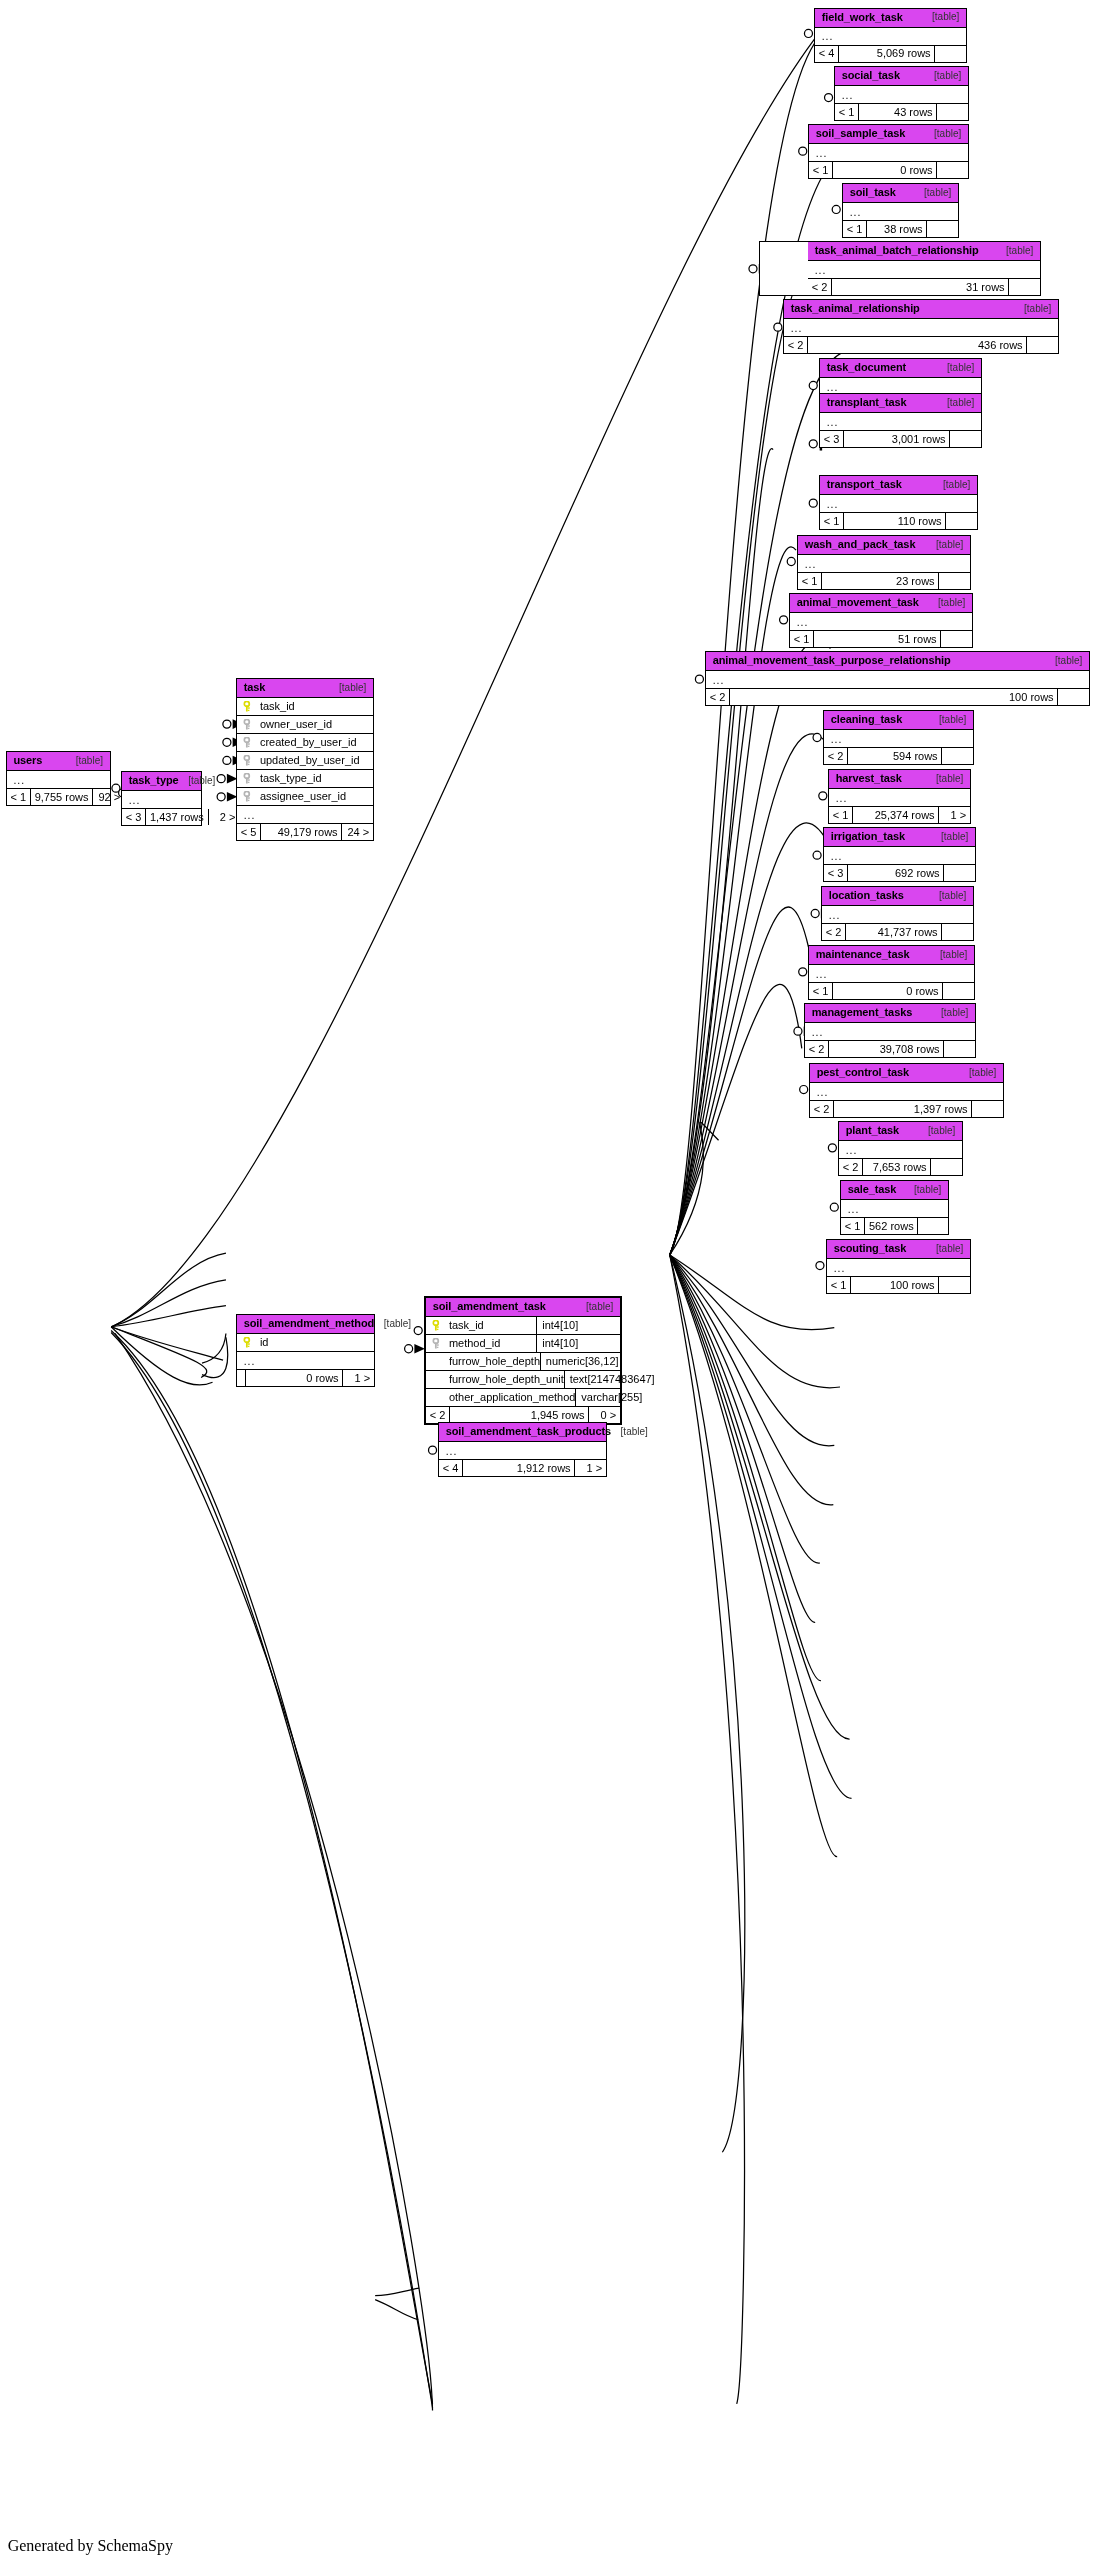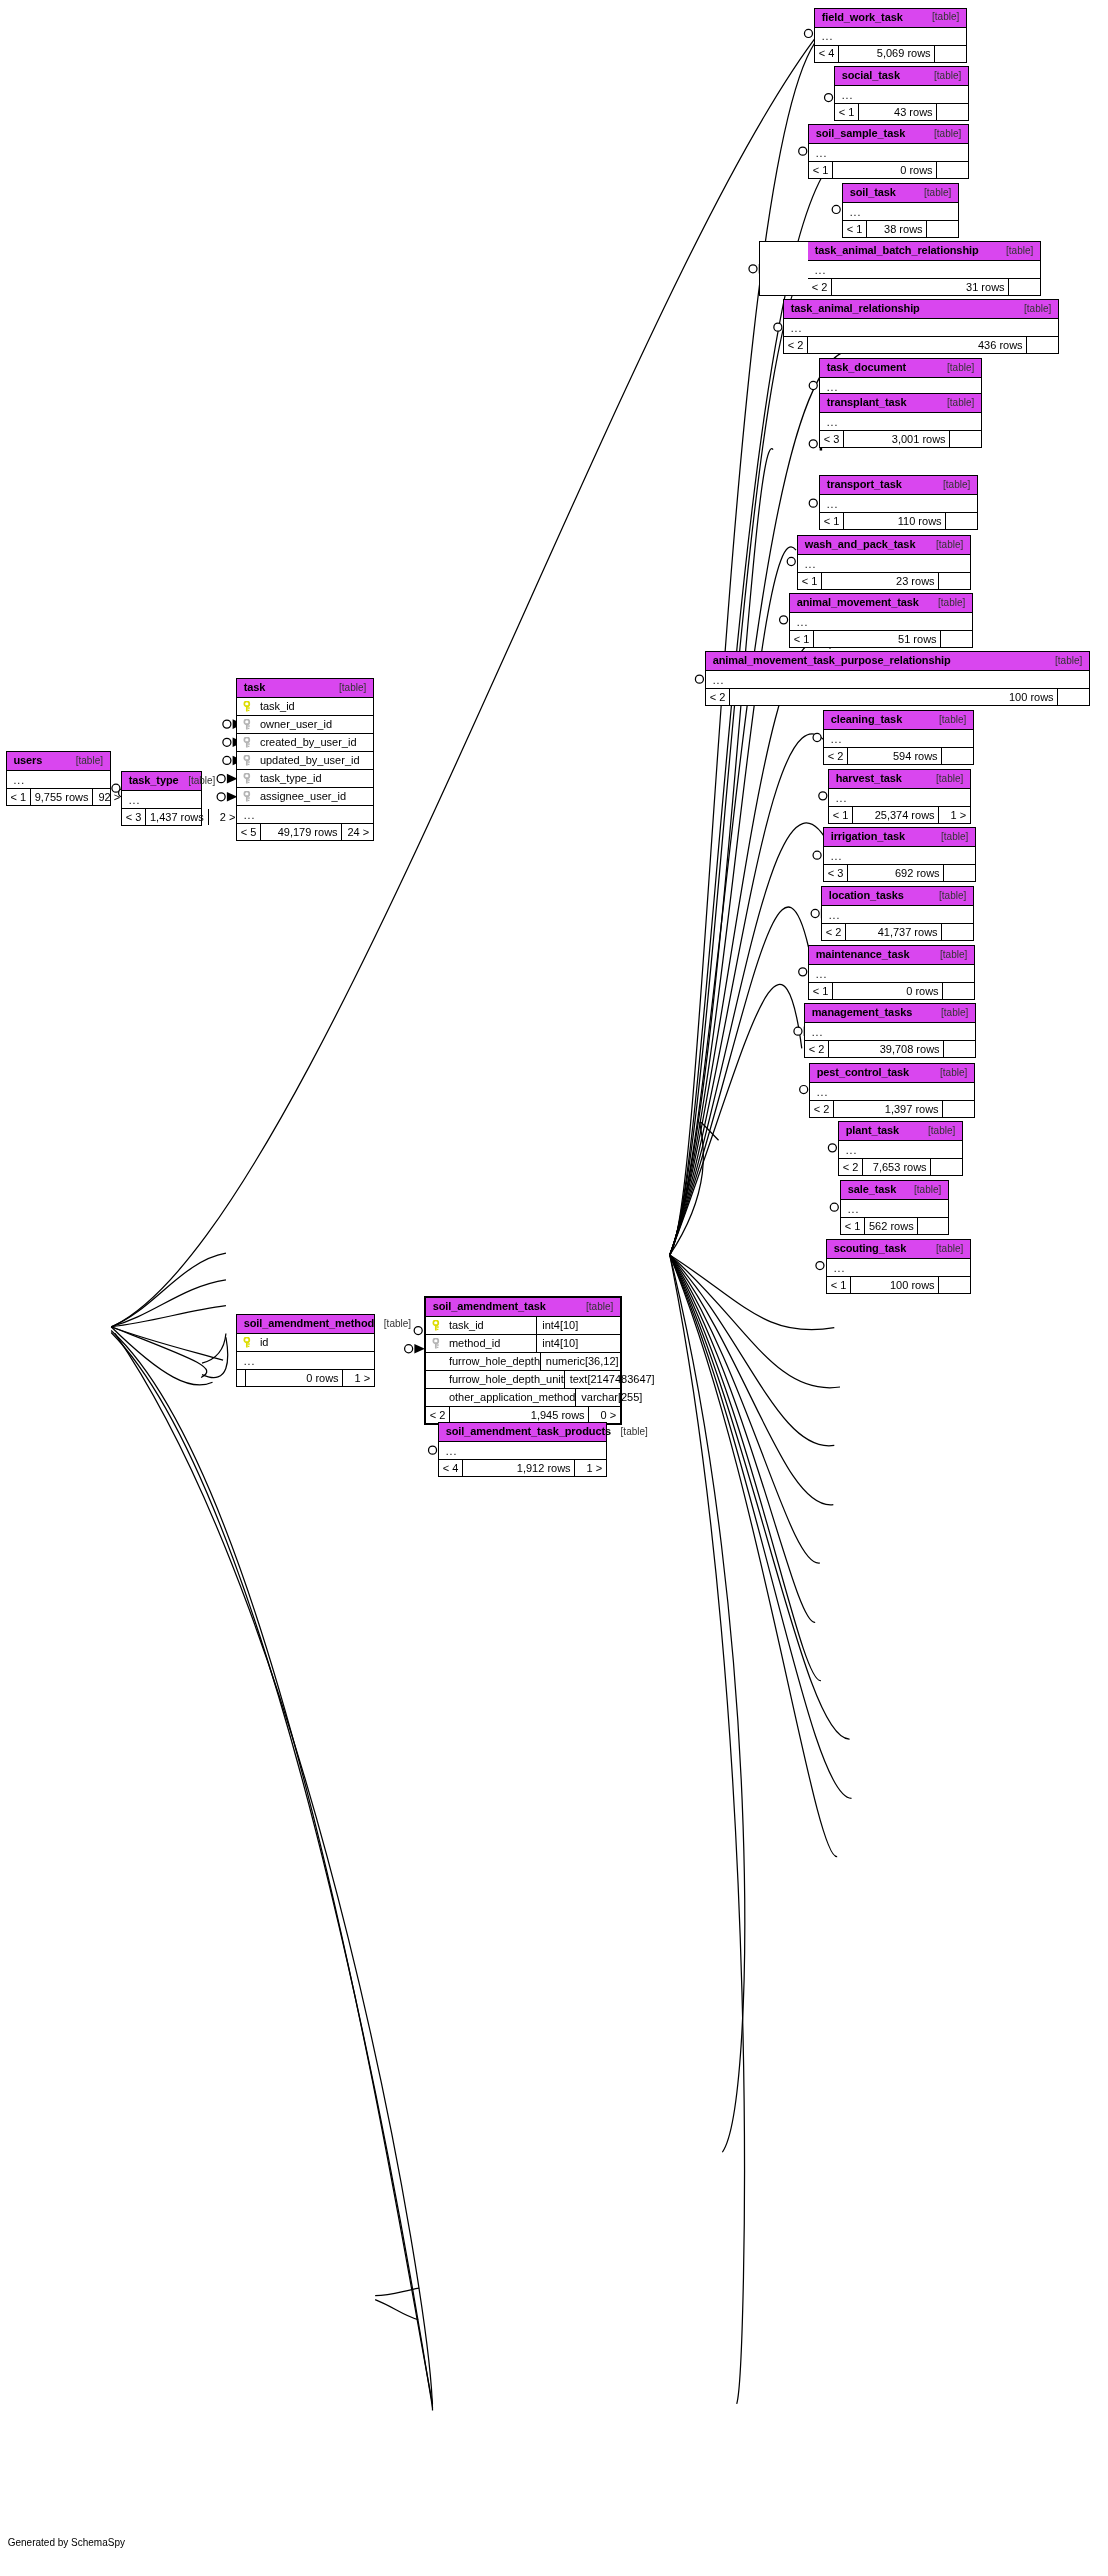--- a/index.html
+++ b/index.html
@@ -137,23 +137,24 @@
     align-items: center;
     justify-content: flex-end;
     padding: 0 3.8px;
     white-space: nowrap;
     min-width: 23px;
   }
   .credit {
     position: absolute;
     left: 7.7px;
     top: 2537px;
-    font-size: 10px;
+    font-size: 16px;
     color: #000000;
     white-space: nowrap;
+    font-family: Liberation Serif, serif;
   }
 </style>
 </head>
 <body>
 
 <div id="canvas">
 
   <svg id="edges" viewBox="0 0 1159 2693" width="1109" height="2576" xmlns="http://www.w3.org/2000/svg">
     <g fill="none" stroke="#000000" stroke-width="1.3">
 
@@ -487,21 +488,21 @@
           <span class="tname">management_tasks</span>
           <span class="ttag">[table]</span>
         </div>
         <div class="rowline ellipsis">...</div>
         <div class="footer">
           <div class="f-left">&lt; 2</div>
           <div class="f-mid">39,708 rows</div>
           <div class="f-right"></div>
         </div>
       </div>
-      <div class="tbl" style="left: 809px; top: 1063px; width: 166px;">
+      <div class="tbl" style="left: 809px; top: 1063px; width: 195px;">
         <div class="hdr">
           <span class="tname">pest_control_task</span>
           <span class="ttag">[table]</span>
         </div>
         <div class="rowline ellipsis">...</div>
         <div class="footer">
           <div class="f-left">&lt; 2</div>
           <div class="f-mid">1,397 rows</div>
           <div class="f-right"></div>
         </div>

